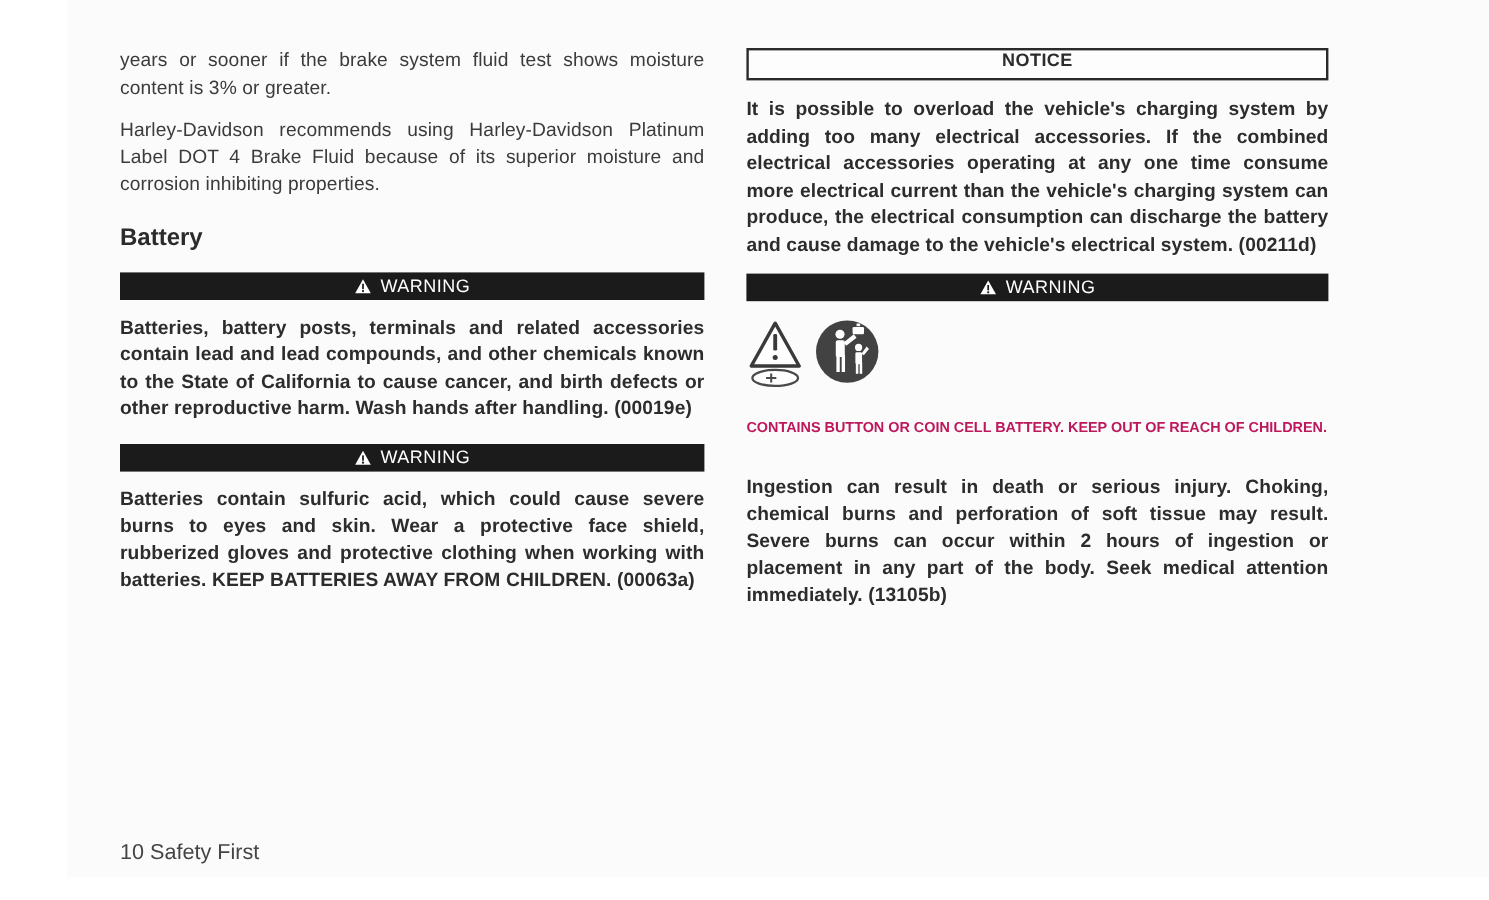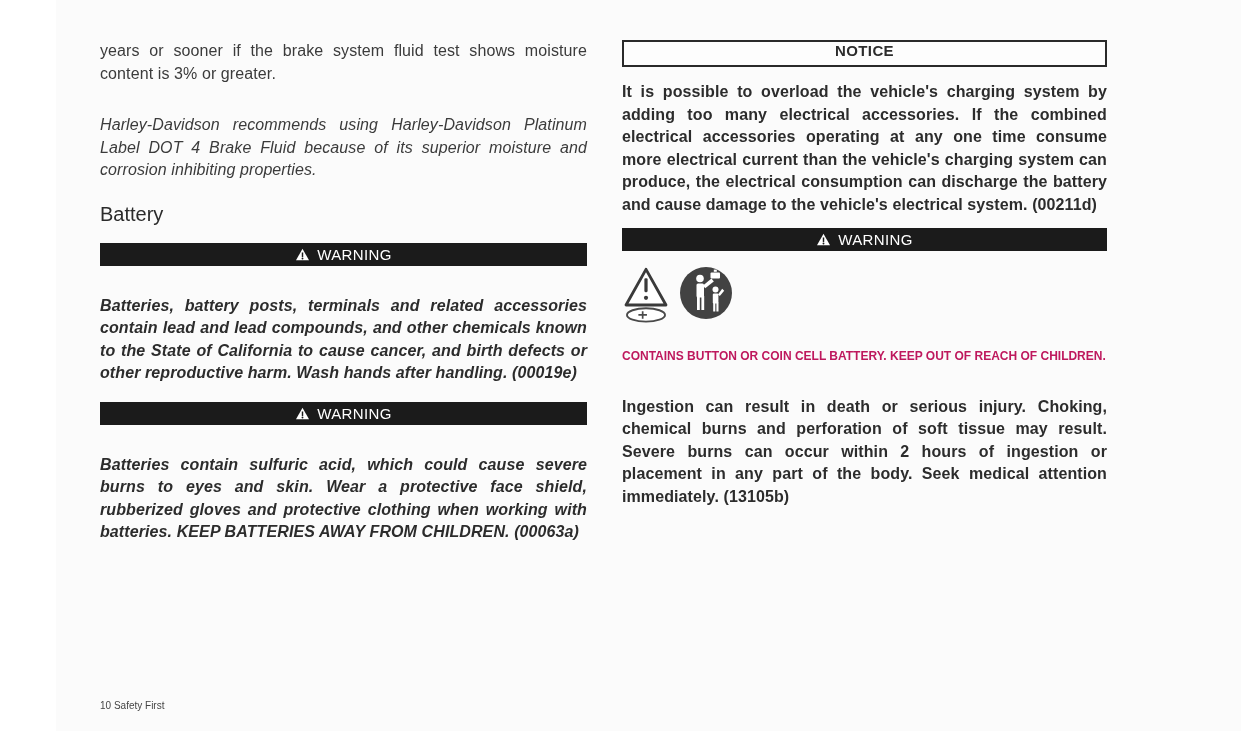--- a/index.html
+++ b/index.html
@@ -26,26 +26,26 @@
     font-size: 16px;
     line-height: 22.5px;
     text-align: justify;
     color: #3b3b3b;
     letter-spacing: 0.1px;
   }
   .para.bold {
     font-weight: 700;
     color: #2c2c2c;
   }
-  .mt-para   { margin-top: 29px; font-style: italic; }
+  .mt-para   { margin-top: 13px; }
 
   .section-heading {
     margin-top: 21px;
     font-size: 20px;
-    font-weight: 400;
+    font-weight: 700;
     color: #2b2b2b;
   }
 
   .warning-bar {
     margin-top: 17px;
     height: 23px;
     background: #1b1b1b;
     color: #ffffff;
     display: flex;
     align-items: center;
@@ -83,21 +83,21 @@
     line-height: 22.5px;
     font-weight: 700;
     text-align: justify;
     color: #be185d;
   }
 
   .page-footer {
     position: absolute;
     left: 100px;
     top: 700px;
-    font-size: 10px;
+    font-size: 18px;
     color: #454545;
   }
 
   
   .scan-edge-left {
     position: absolute; left: 0; top: 0; width: 56px; height: 750px;
     background: #ffffff;
   }
   .scan-edge-bottom {
     position: absolute; left: 0; top: 731px; width: 1241px; height: 19px;

